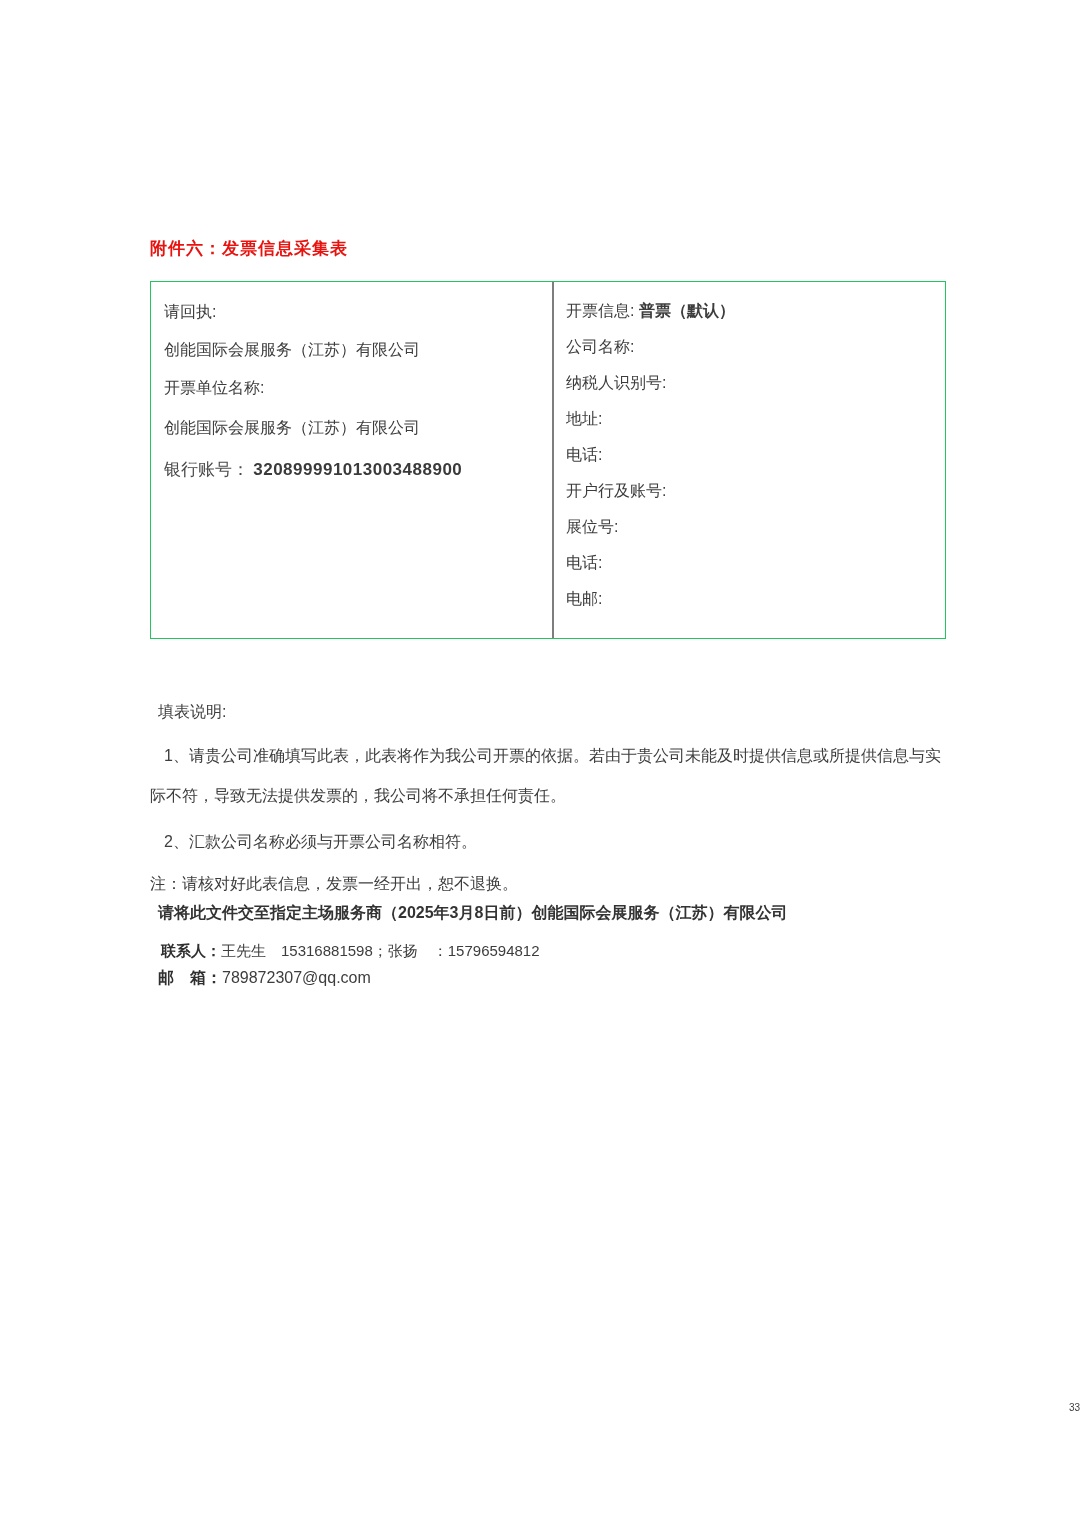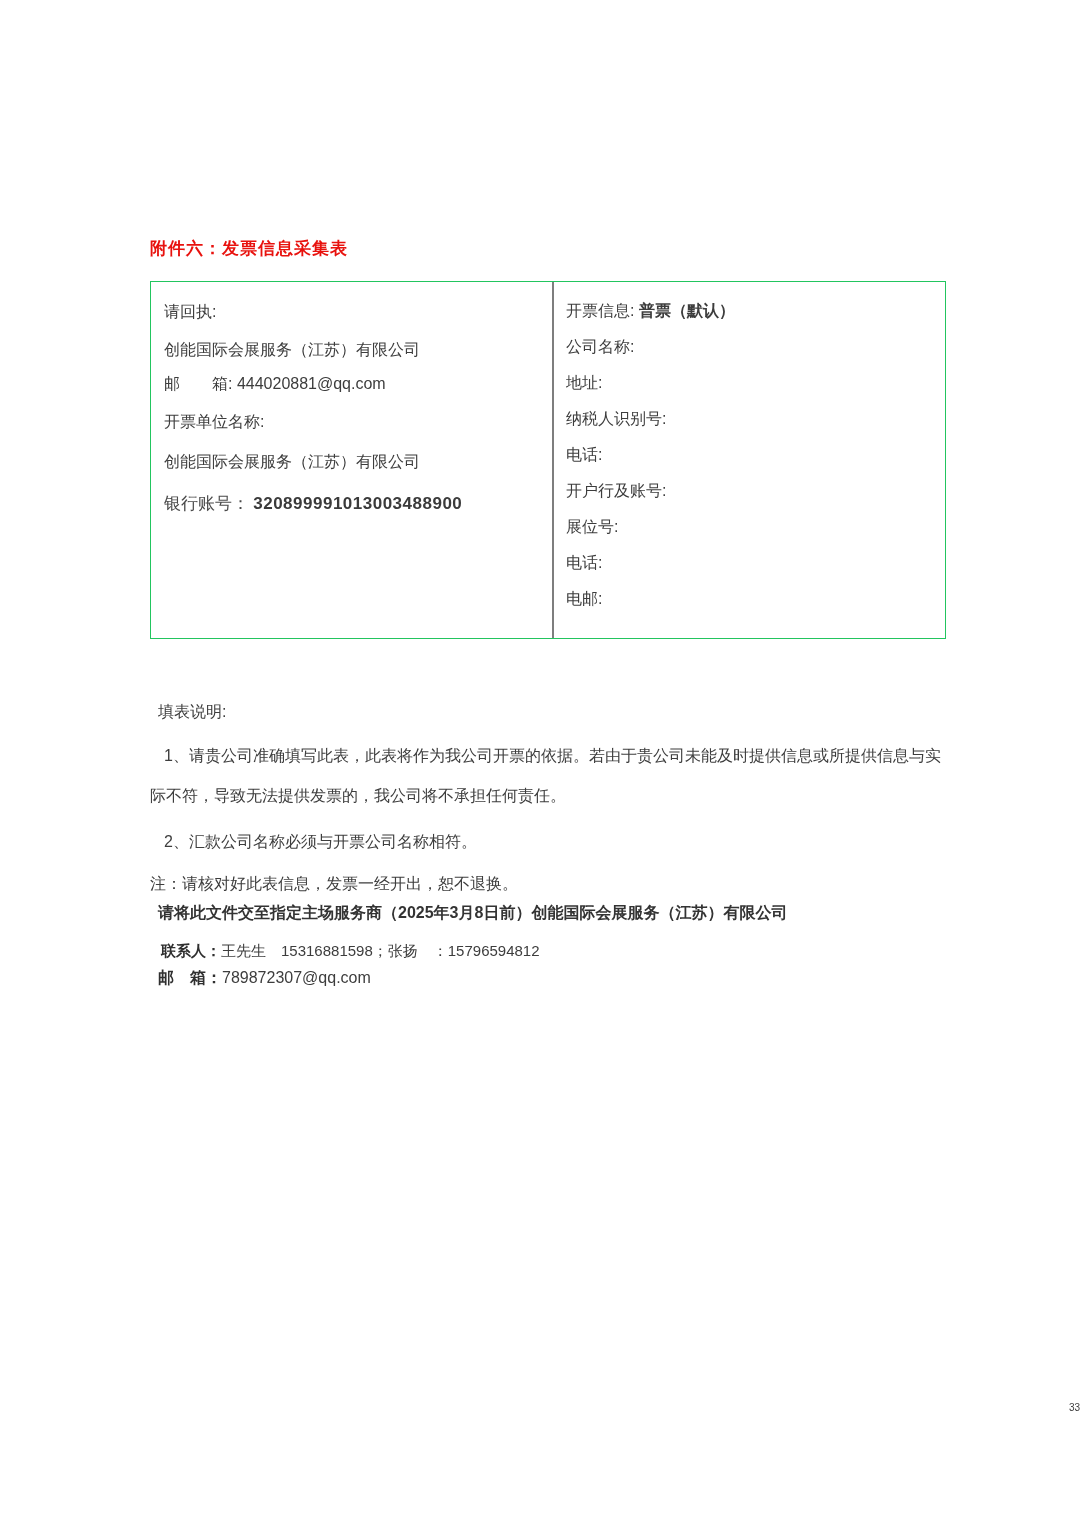--- a/index.html
+++ b/index.html
@@ -155,30 +155,29 @@
 <body>
 
 <div>
 
   <h1 id="title" class="abs">附件六：发票信息采集表</h1>
 
   <div id="invoice-table" class="abs">
     <div class="cell cell-left">
       <p class="row tl1">请回执:</p>
       <p class="row tl2">创能国际会展服务（江苏）有限公司</p>
-      <p class="row tl3">邮　　箱: 444020881@qq.com</p>
       <p class="row tl4">开票单位名称:</p>
       <p class="row tl5">创能国际会展服务（江苏）有限公司</p>
       <p class="row tl6 serif"><span>银行账号： </span><span class="num">320899991013003488900</span></p>
     </div>
     <div class="cell cell-right">
       <p class="row rr-first"><span>开票信息: </span><b>普票（默认）</b></p>
       <p class="row rr">公司名称:</p>
+      <p class="row rr">纳税人识别号:</p>
       <p class="row rr">地址:</p>
-      <p class="row rr">纳税人识别号:</p>
       <p class="row rr">电话:</p>
       <p class="row rr">开户行及账号:</p>
       <p class="row rr">展位号:</p>
       <p class="row rr">电话:</p>
       <p class="row rr">电邮:</p>
     </div>
   </div>
 
   <div id="notes" class="abs">
     <p class="notes-heading">填表说明:</p>

